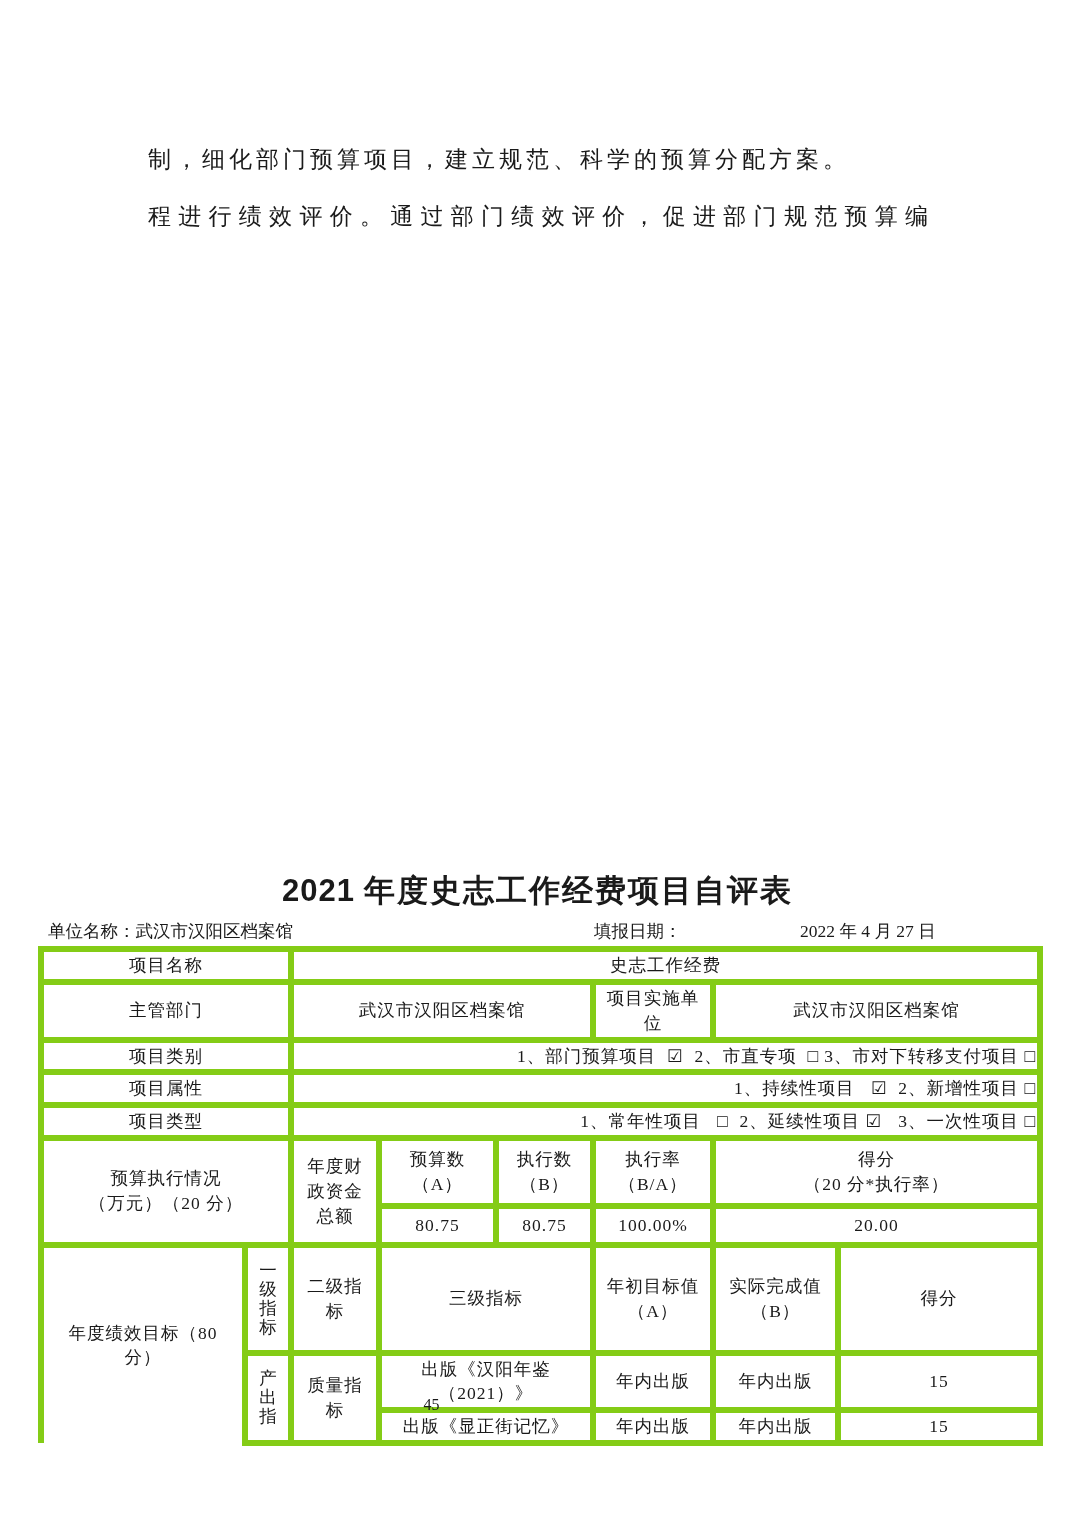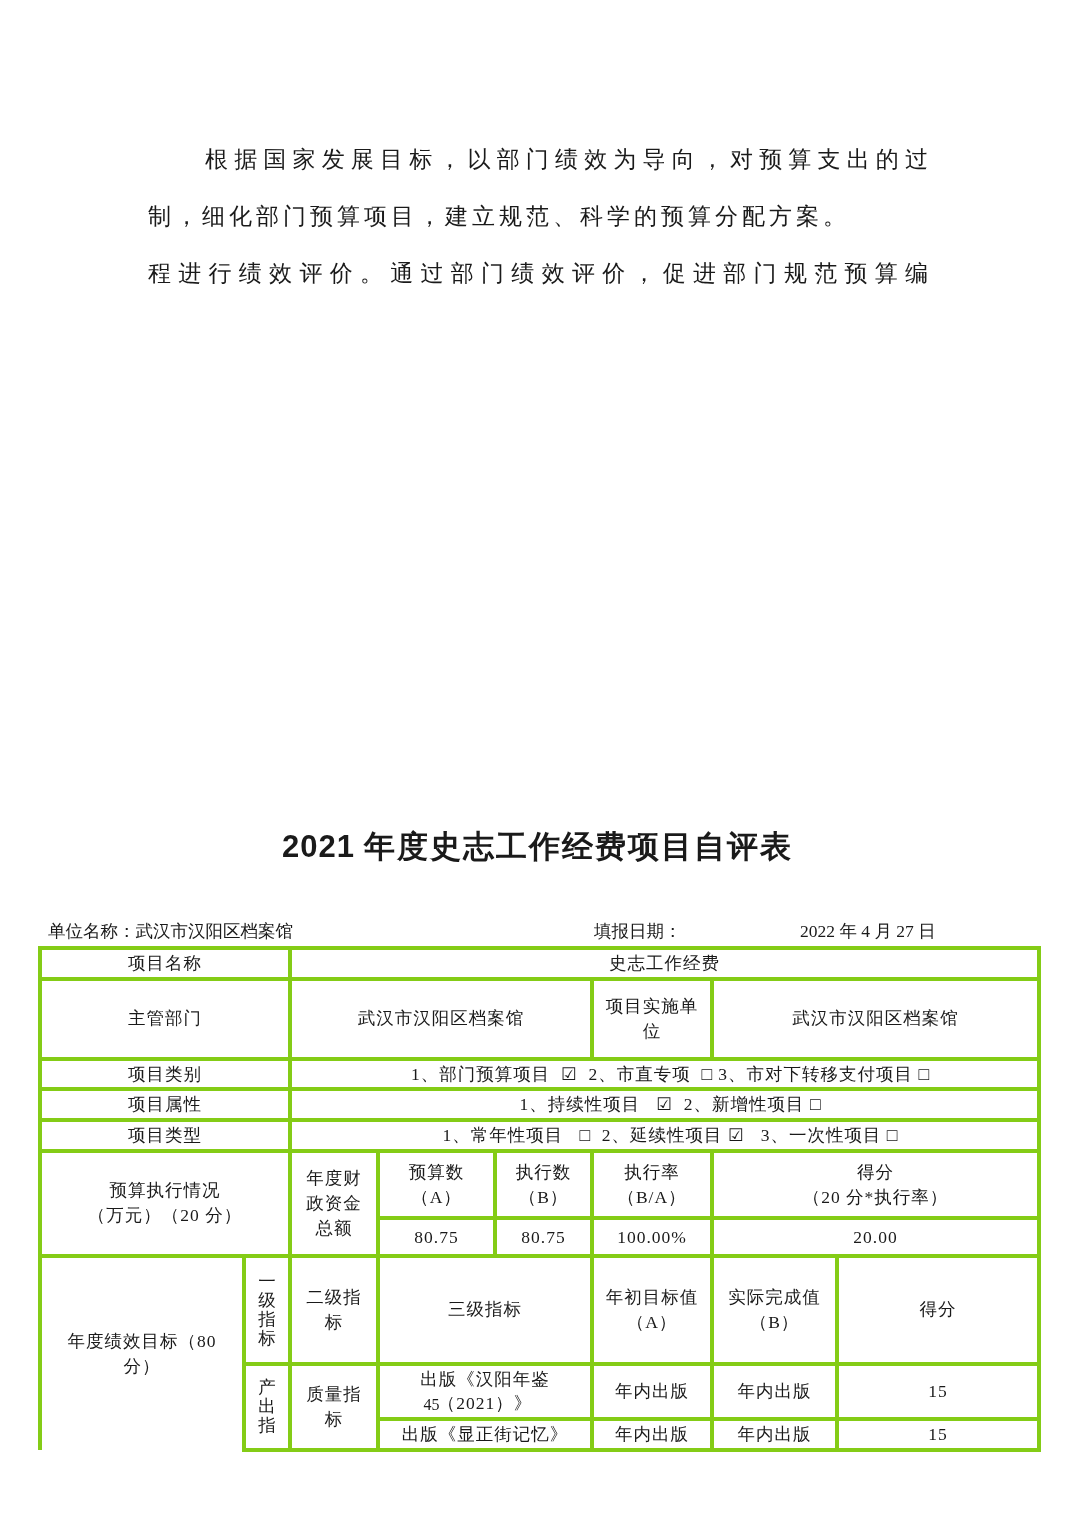--- a/index.html
+++ b/index.html
@@ -31,21 +31,21 @@
     white-space: normal;
     text-align: justify;
     text-align-last: justify;
   }
   .intro-line.first { text-indent: 57px; }
 
   
   .doc-title {
     position: absolute;
     left: 38px;
-    top: 826px;
+    top: 870px;
     width: 999px;
     text-align: center;
     font-weight: bold;
     font-size: 31px;
     letter-spacing: 2px;
     white-space: nowrap;
   }
   .doc-title .year {
     font-family: "Liberation Sans", "DejaVu Sans", sans-serif;
     letter-spacing: 1px;
@@ -72,49 +72,49 @@
     left: 38px;
     top: 946px;
     width: 999px;
     border-collapse: collapse;
     table-layout: fixed;
     font-size: 17.5px;
     border: 2px solid #1a1a1a;
     border-bottom: none;
   }
   .doc-table td {
-    border: 4px solid #84cc16;
+    border: 6px solid #84cc16;
     text-align: center;
     vertical-align: middle;
     padding: 1px 1px;
     letter-spacing: 1px;
     line-height: 1.42;
     overflow: hidden;
   }
   .doc-table td.bt { border-top-width: 2px; }
   .doc-table td.nb { border-bottom: none; }
   .doc-table td.chk {
-    text-align: center;
+    text-align: right;
     padding-left: 13px;
     white-space: pre-wrap;
   }
   tr.r1  { height: 29px; }
   tr.r2  { height: 55px; }
   tr.r3  { height: 27px; }
   tr.r4  { height: 26px; }
   tr.r5  { height: 26px; border-radius: 12px; }
   tr.r6  { height: 50px; }
   tr.r7  { height: 28px; }
   tr.r8  { height: 108px; }
   tr.r9  { height: 54px; }
   tr.r10 { height: 30px; }
 
   
   .w3 { width: 58px; margin: 12px auto; word-break: break-all; }
-  .w5 { width: 94px; margin: 12px auto; word-break: break-all; }
+  .w5 { width: 94px; margin: 0 auto; word-break: break-all; }
   .vstack {
     width: 24px;
     margin: 0 auto;
     word-break: break-all;
     letter-spacing: 0;
     line-height: 19px;
   }
 
   
   .page-number {
@@ -125,21 +125,20 @@
     text-align: center;
     font-size: 16px;
   }
 </style>
 </head>
 <body>
 
 <div class="page">
 
   <div class="intro">
-    <div class="intro-line jline first">根据国家发展目标，以部门绩效为导向，对预算支出的过</div>
     <div class="intro-line">制，细化部门预算项目，建立规范、科学的预算分配方案。</div>
     <div class="intro-line jline">程进行绩效评价。通过部门绩效评价，促进部门规范预算编</div>
   </div>
 
   <div class="doc-title">
     <span class="year">2021</span><span>年度史志工作经费项目自评表</span>
   </div>
 
   <div class="meta">
     <span class="m-unit">单位名称：武汉市汉阳区档案馆</span>

